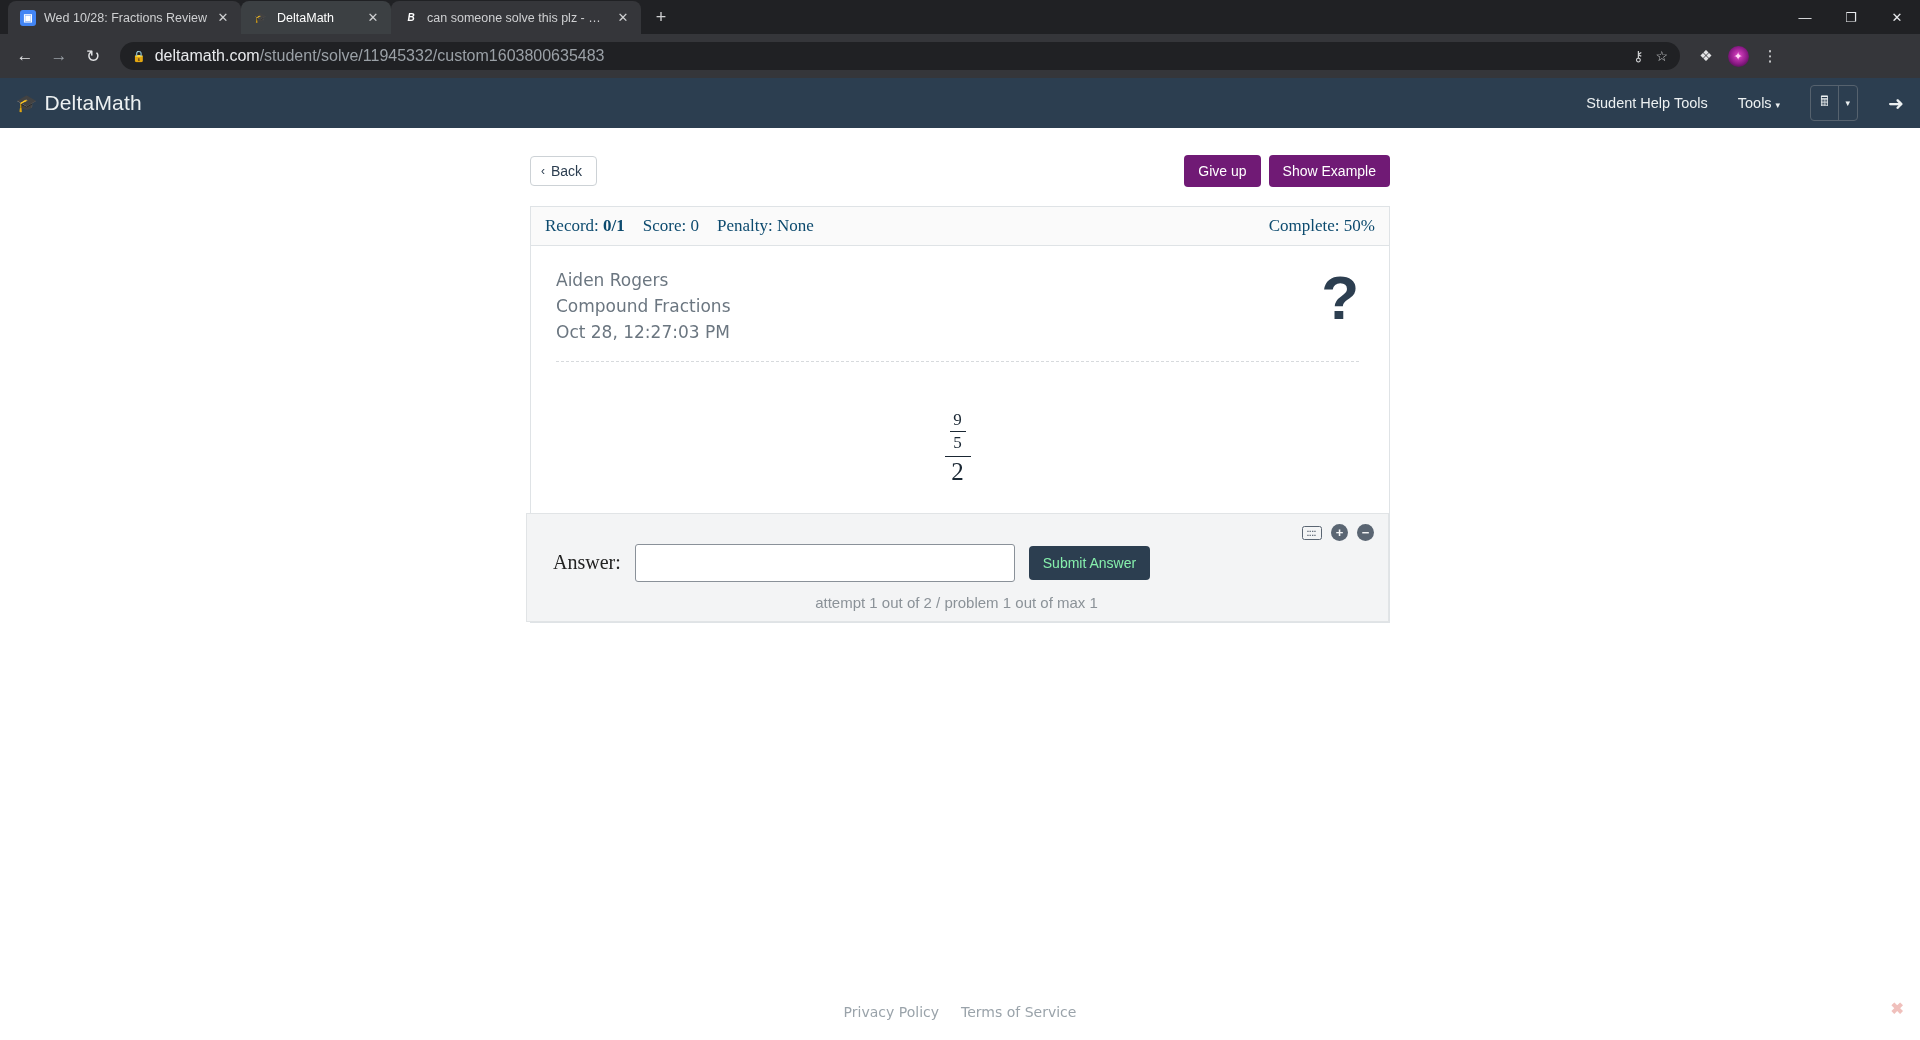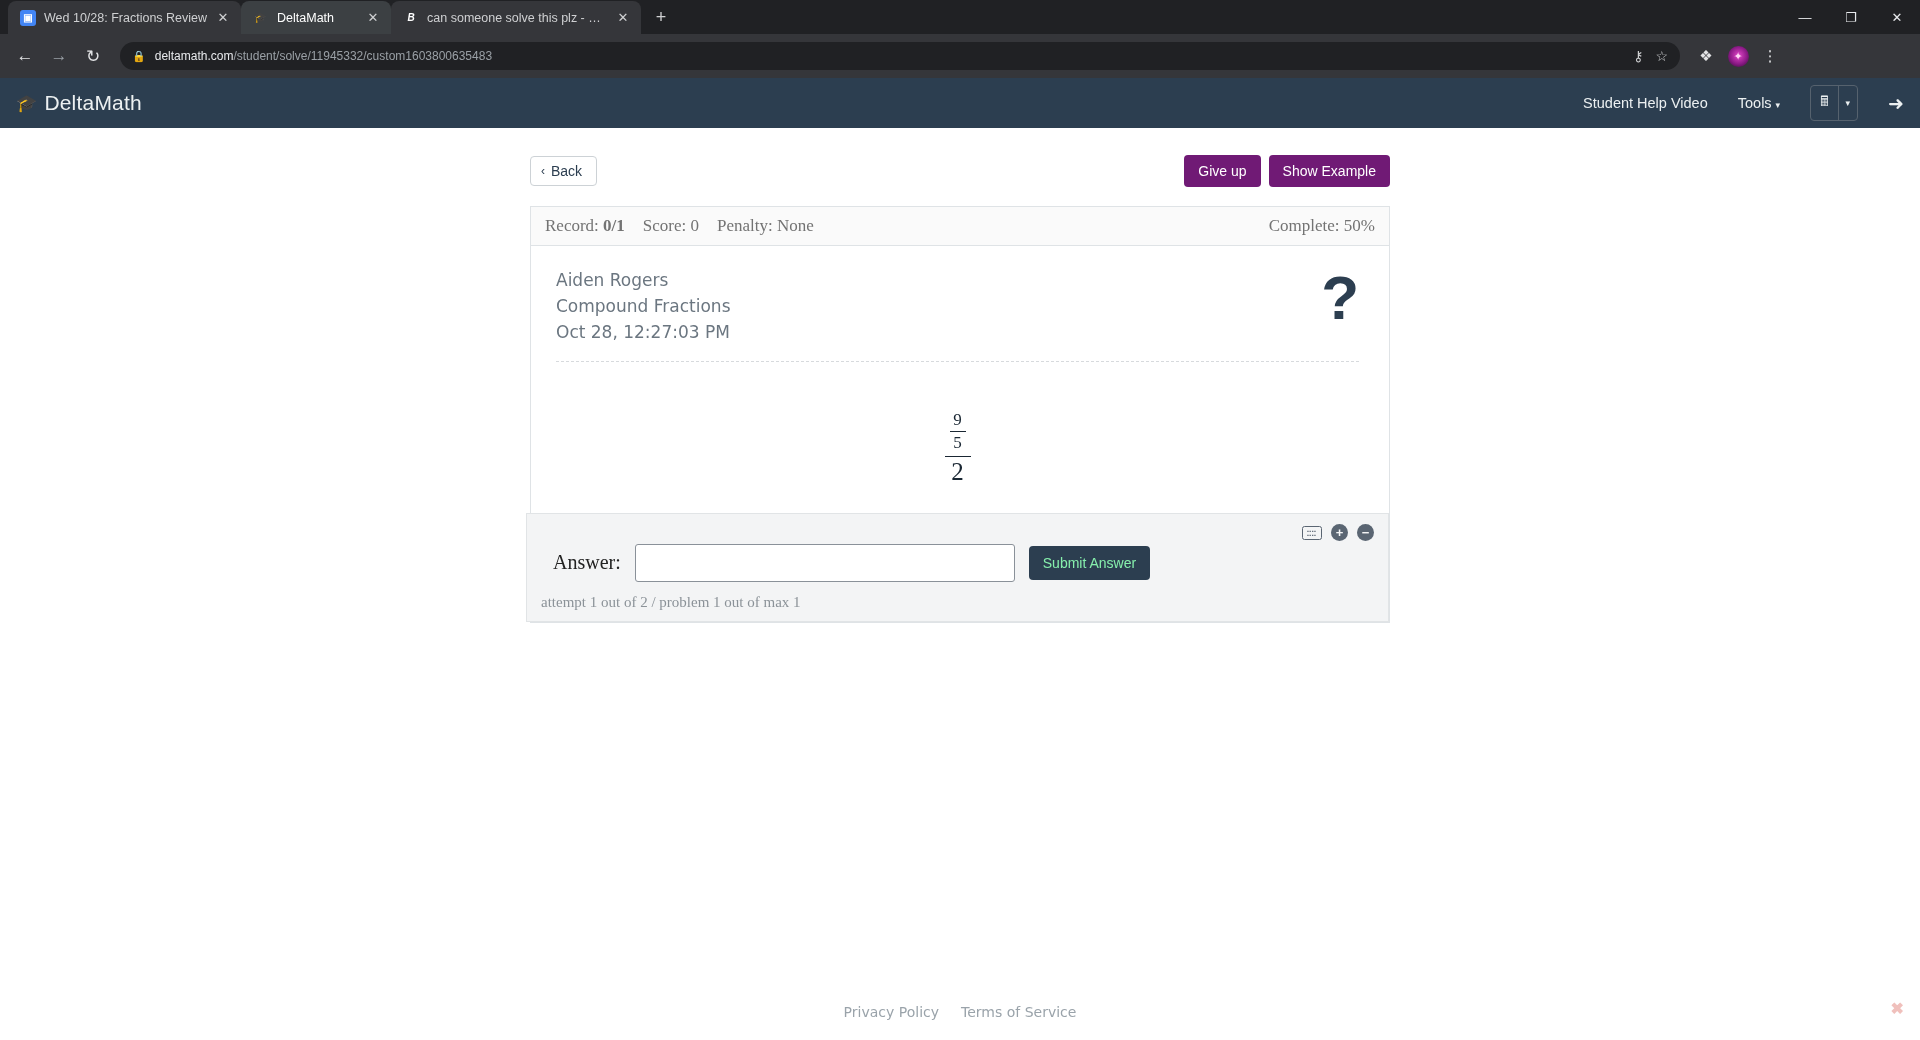--- a/index.html
+++ b/index.html
@@ -59,21 +59,21 @@
     width:30px; height:30px; display:flex; align-items:center; justify-content:center;
     color:#e2e3e5; font-size:17px; border-radius:50%;
   }
   .navbtn.disabled { color:#9aa0a6; }
   .omnibox {
     flex:1; height:28px; background:#202124; border-radius:14px;
     display:flex; align-items:center; padding:0 12px; gap:9px; margin:0 8px;
     max-width:1560px;
   }
   .omnibox .lock { font-size:11px; color:#cfd0d2; }
-  .urltext { font-size:12px; color:#9aa0a6; white-space:nowrap; }
+  .urltext { font-size:16px; color:#9aa0a6; white-space:nowrap; }
   .urltext b { color:#e8eaed; font-weight:normal; }
   .omni-icons { margin-left:auto; display:flex; align-items:center; gap:12px; }
   .omni-icons span { color:#cfd0d2; font-size:14px; }
   .tbicon {
     width:28px; height:28px; display:flex; align-items:center; justify-content:center;
     color:#e2e3e5; font-size:15px;
   }
   .avatar-ext {
     width:21px; height:21px; border-radius:50%;
     background:radial-gradient(circle at 50% 45%, #e246c8 0%, #8b1a86 55%, #2a0a2e 100%);
@@ -109,21 +109,21 @@
   .backbtn .chev { font-size:12px; }
   .rightbtns { margin-left:auto; display:flex; gap:8px; }
   .darkbtn {
     background:#701a75; color:#fff; border:none; border-radius:4px;
     padding:8px 14px; font-size:14px; font-family:"Liberation Sans", sans-serif;
   }
 
   .statusbar {
     border:1px solid #dfe3e6; background:#fafafa; height:40px;
     display:flex; align-items:center; padding:0 14px;
-    font-family:"Liberation Serif", serif; font-size:17px; color:#737373;
+    font-family:"Liberation Serif", serif; font-size:17px; color:#0c4a6e;
   }
   .statusbar .left { display:flex; gap:18px; }
   .statusbar .right { margin-left:auto; }
   .statusbar b { font-weight:bold; }
 
   .card {
     border:1px solid #dfe3e6; border-top:none; background:#fff;
     padding:22px 30px 0 25px; min-height:355px;
   }
   .cardhead { display:flex; align-items:flex-start; }
@@ -171,21 +171,21 @@
   .ansinput {
     width:380px; height:38px; border:1px solid #8a9199; border-radius:3px;
     background:#fff; font-size:15px; padding:0 8px;
     font-family:"Liberation Sans", sans-serif;
   }
   .submitbtn {
     background:#2c3e50; color:#86efac; border:none; border-radius:4px;
     padding:9px 14px; font-size:14px; font-family:"Liberation Sans", sans-serif;
   }
   .attempt {
-    text-align:left; font-family:Liberation Serif, serif;
+    text-align:center; font-family:Liberation Sans, sans-serif;
     font-size:15px; color:#8b9298; margin-top:12px; padding-right:2px;
   }
 
   .footer {
     position:absolute; left:0; right:0; bottom:5px; text-align:center;
     font-family:"DejaVu Sans", sans-serif;
   }
   .footlinks { display:flex; justify-content:center; gap:22px; margin-bottom:15px; }
   .footlinks a { color:#9aa3aa; font-size:14px; text-decoration:none; }
   .copyright { color:#b6bcc1; font-size:14.5px; }
@@ -250,21 +250,21 @@
   </div>
 
   <div class="page">
 
     <div class="navbar">
       <div class="brand">
         <span class="capicon">🎓</span>
         <span>DeltaMath</span>
       </div>
       <div class="navright">
-        <span class="navlink">Student Help Video</span>
+        <span class="navlink">Student Help Tools</span>
         <span class="navlink">
           <span>Tools</span><span class="caret">▾</span>
         </span>
         <span class="navgroup">
           <div>🖩</div>
           <div class="sep">▾</div>
         </span>
         <span class="logouticon">➜</span>
       </div>
     </div>

